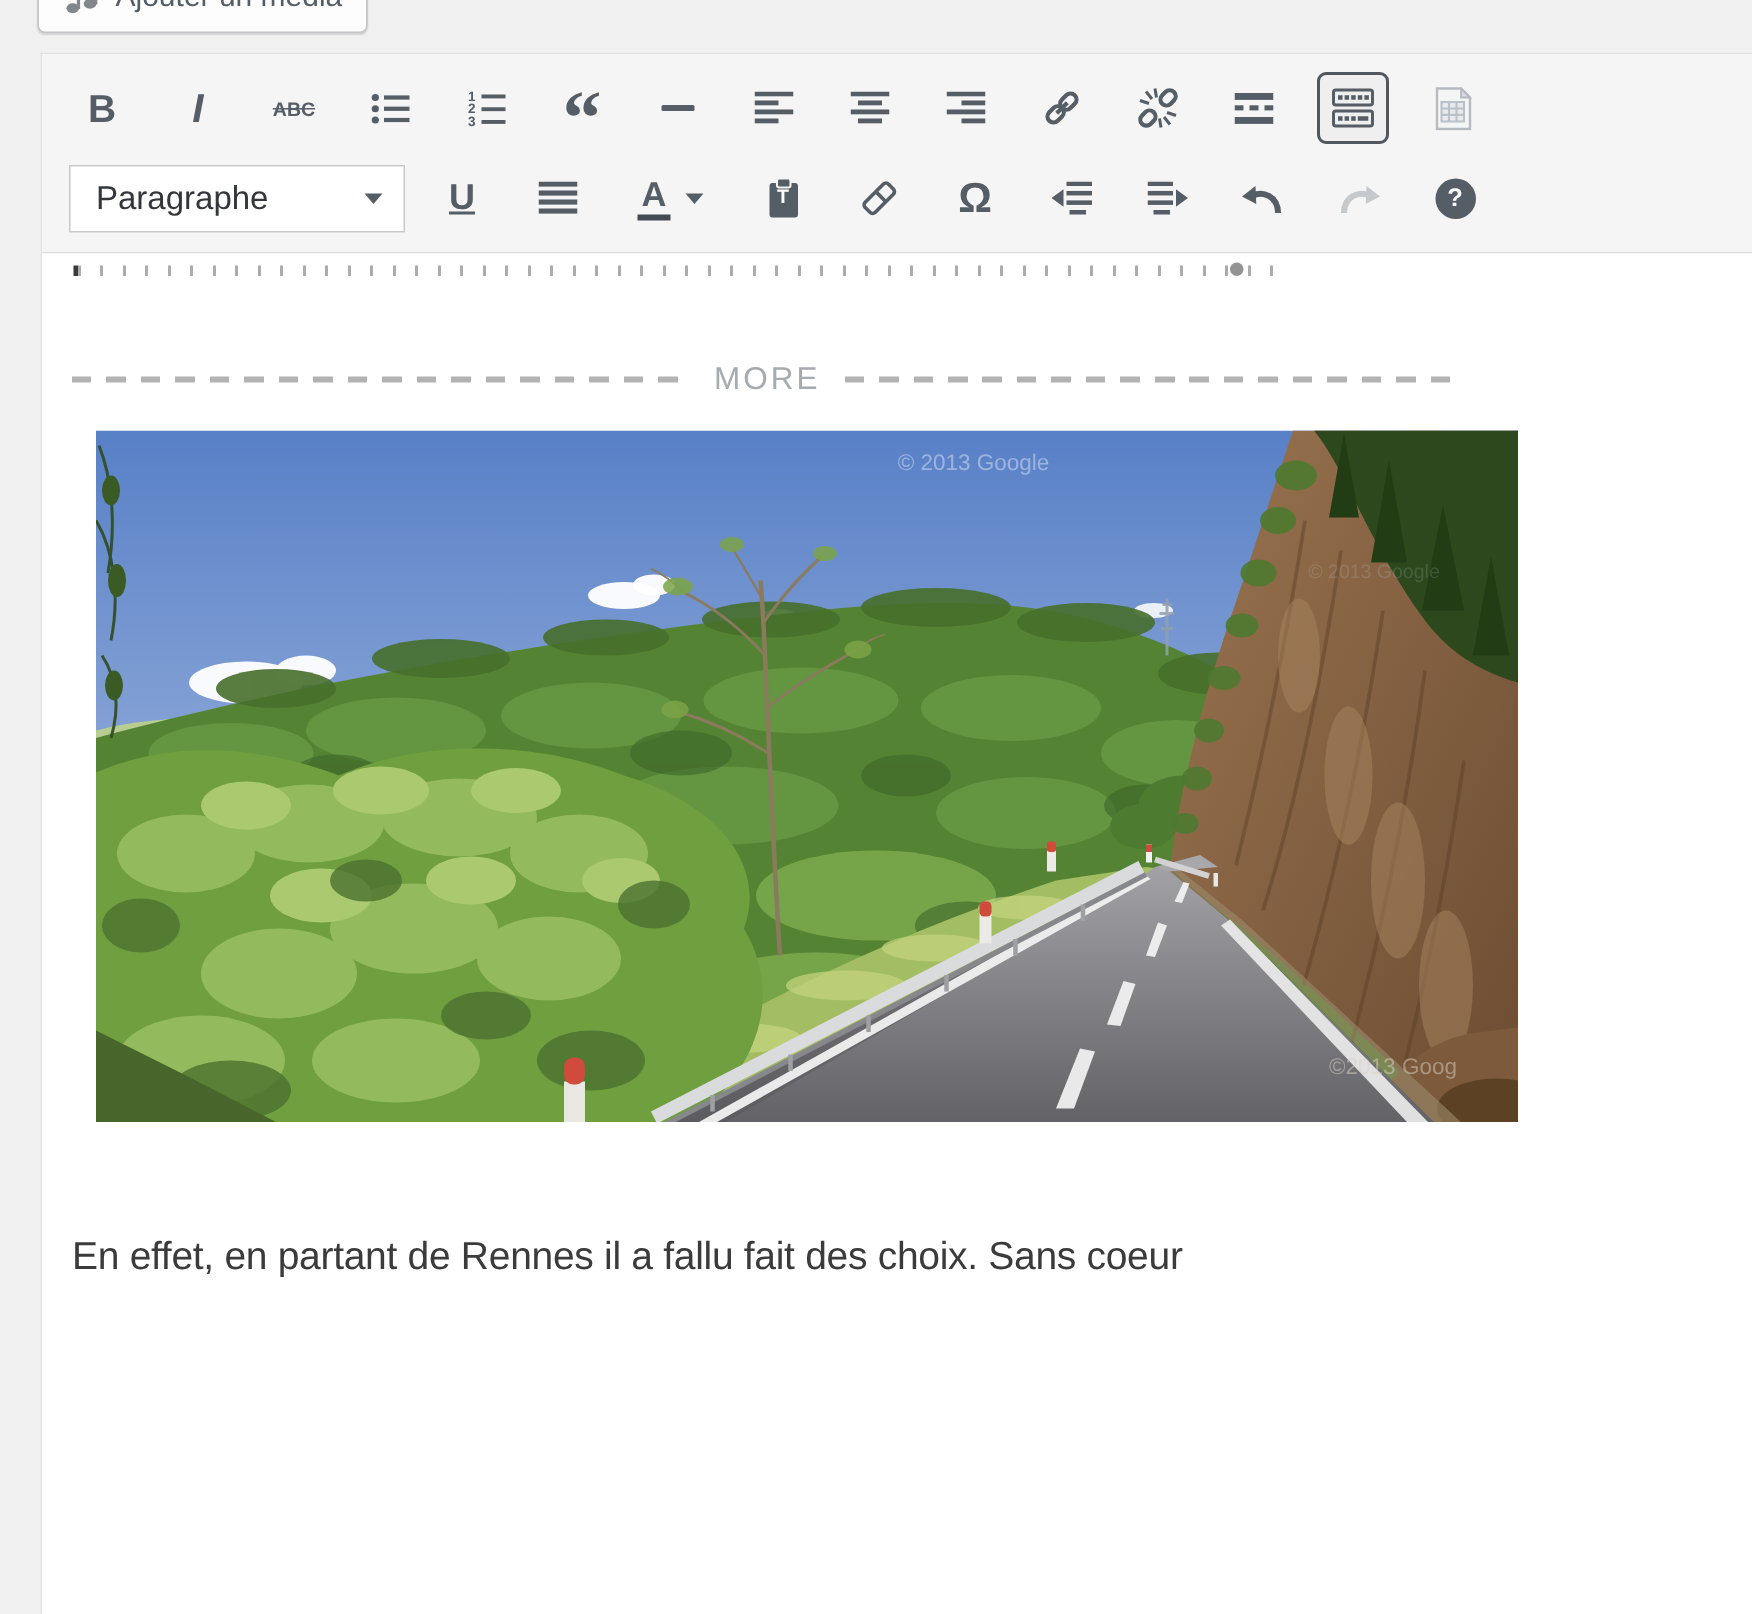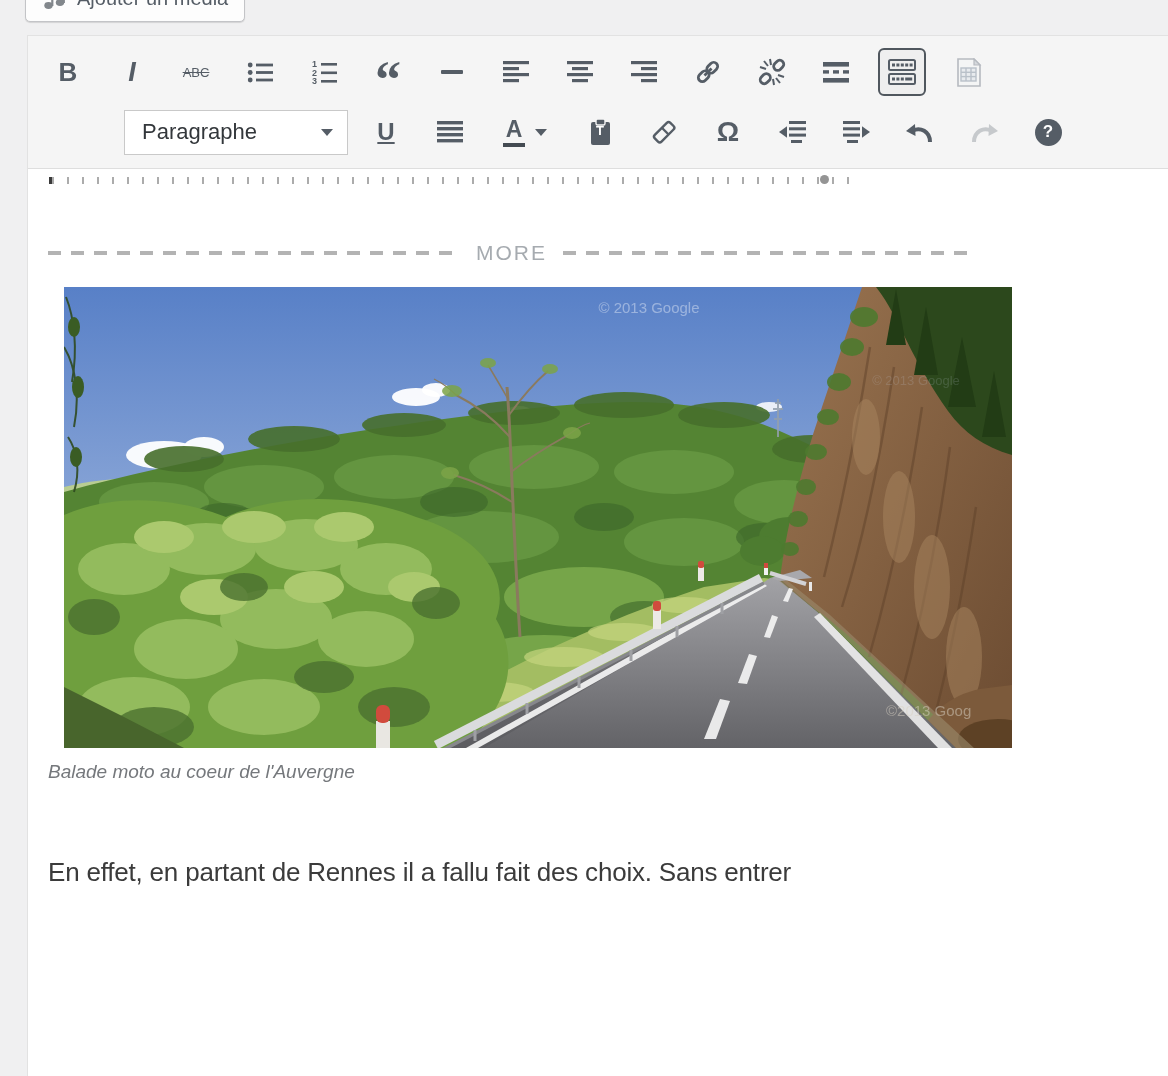--- a/index.html
+++ b/index.html
@@ -24,36 +24,36 @@
   
   .editor {
     position:absolute; left:27px; top:35px; width:1142px; height:1041px;
     background:#fff; border:1px solid #e2e2e2; border-bottom:none;
   }
   .toolbar {
     background:#f5f5f5; border-bottom:1px solid #dedede;
     padding:8px 0 8px 18px;
   }
   .tb-row { display:flex; align-items:center; height:56px; }
-  .tb-row + .tb-row { margin-top:4px;justify-content:center; }
+  .tb-row + .tb-row { margin-top:4px; }
 
   button.tb {
     width:44px; height:44px; margin-right:20px; padding:0;
     display:flex; align-items:center; justify-content:center;
     background:none; border:0; color:#555d66; cursor:pointer;
     font-family:"Liberation Sans", sans-serif;
   }
   .tb svg { display:block; }
   .tb.active {
     border:2px solid #50575e; border-radius:6px; background:#efefef;
     width:48px; height:48px;
   }
   .g-bold   { font-size:26px; font-weight:800; }
   .g-italic { font-family:"Liberation Serif", serif; font-style:italic; font-weight:700; font-size:27px; }
-  .g-strike { font-size:13px; font-weight:400; text-decoration:line-through; }
+  .g-strike { font-size:13px; font-weight:700; text-decoration:line-through; }
   .g-quote  { font-family:"Liberation Serif", serif; font-weight:700; font-size:52px; line-height:46px; height:30px; overflow:hidden; display:block; }
   .g-under  { font-size:24px; font-weight:700; text-decoration:underline; }
   .g-omega  { font-size:28px; font-weight:700; }
   .hr-bar   { width:22px; height:4px; background:#555d66; border-radius:1px; }
   .help-circle {
     width:27px; height:27px; border-radius:50%; background:#555d66;
     color:#fff; font-size:17px; font-weight:700;
     display:flex; align-items:center; justify-content:center;
   }
   .acolor { display:flex; flex-direction:column; align-items:center; line-height:1; }
@@ -593,17 +593,16 @@
           <rect x="700" y="276" width="4" height="5" fill="#cf4a3e"></rect>
           <rect x="745" y="295" width="3" height="9" fill="#e8e8e8"></rect>
         </g>
 
         <text x="585" y="26" text-anchor="middle" font-size="15" fill="#ffffff" opacity=".38">© 2013 Google</text>
         <text x="852" y="98" text-anchor="middle" font-size="13" fill="#cdd8ea" opacity=".16">© 2013 Google</text>
         <text x="822" y="429" font-size="15" fill="#d9d2c4" opacity=".5">©2013 Goog</text>
       </svg>
     </figure>
 
-    <div class="post-caption">Balade moto au coeur de l'Auvergne</div>
-
-    <p class="post-paragraph">En effet, en partant de Rennes il a fallu fait des choix. Sans entrer</p>
+
+    <p class="post-paragraph">En effet, en partant de Rennes il a fallu fait des choix. Sans coeur</p>
   </div>
 </div>
 
 </body></html>

